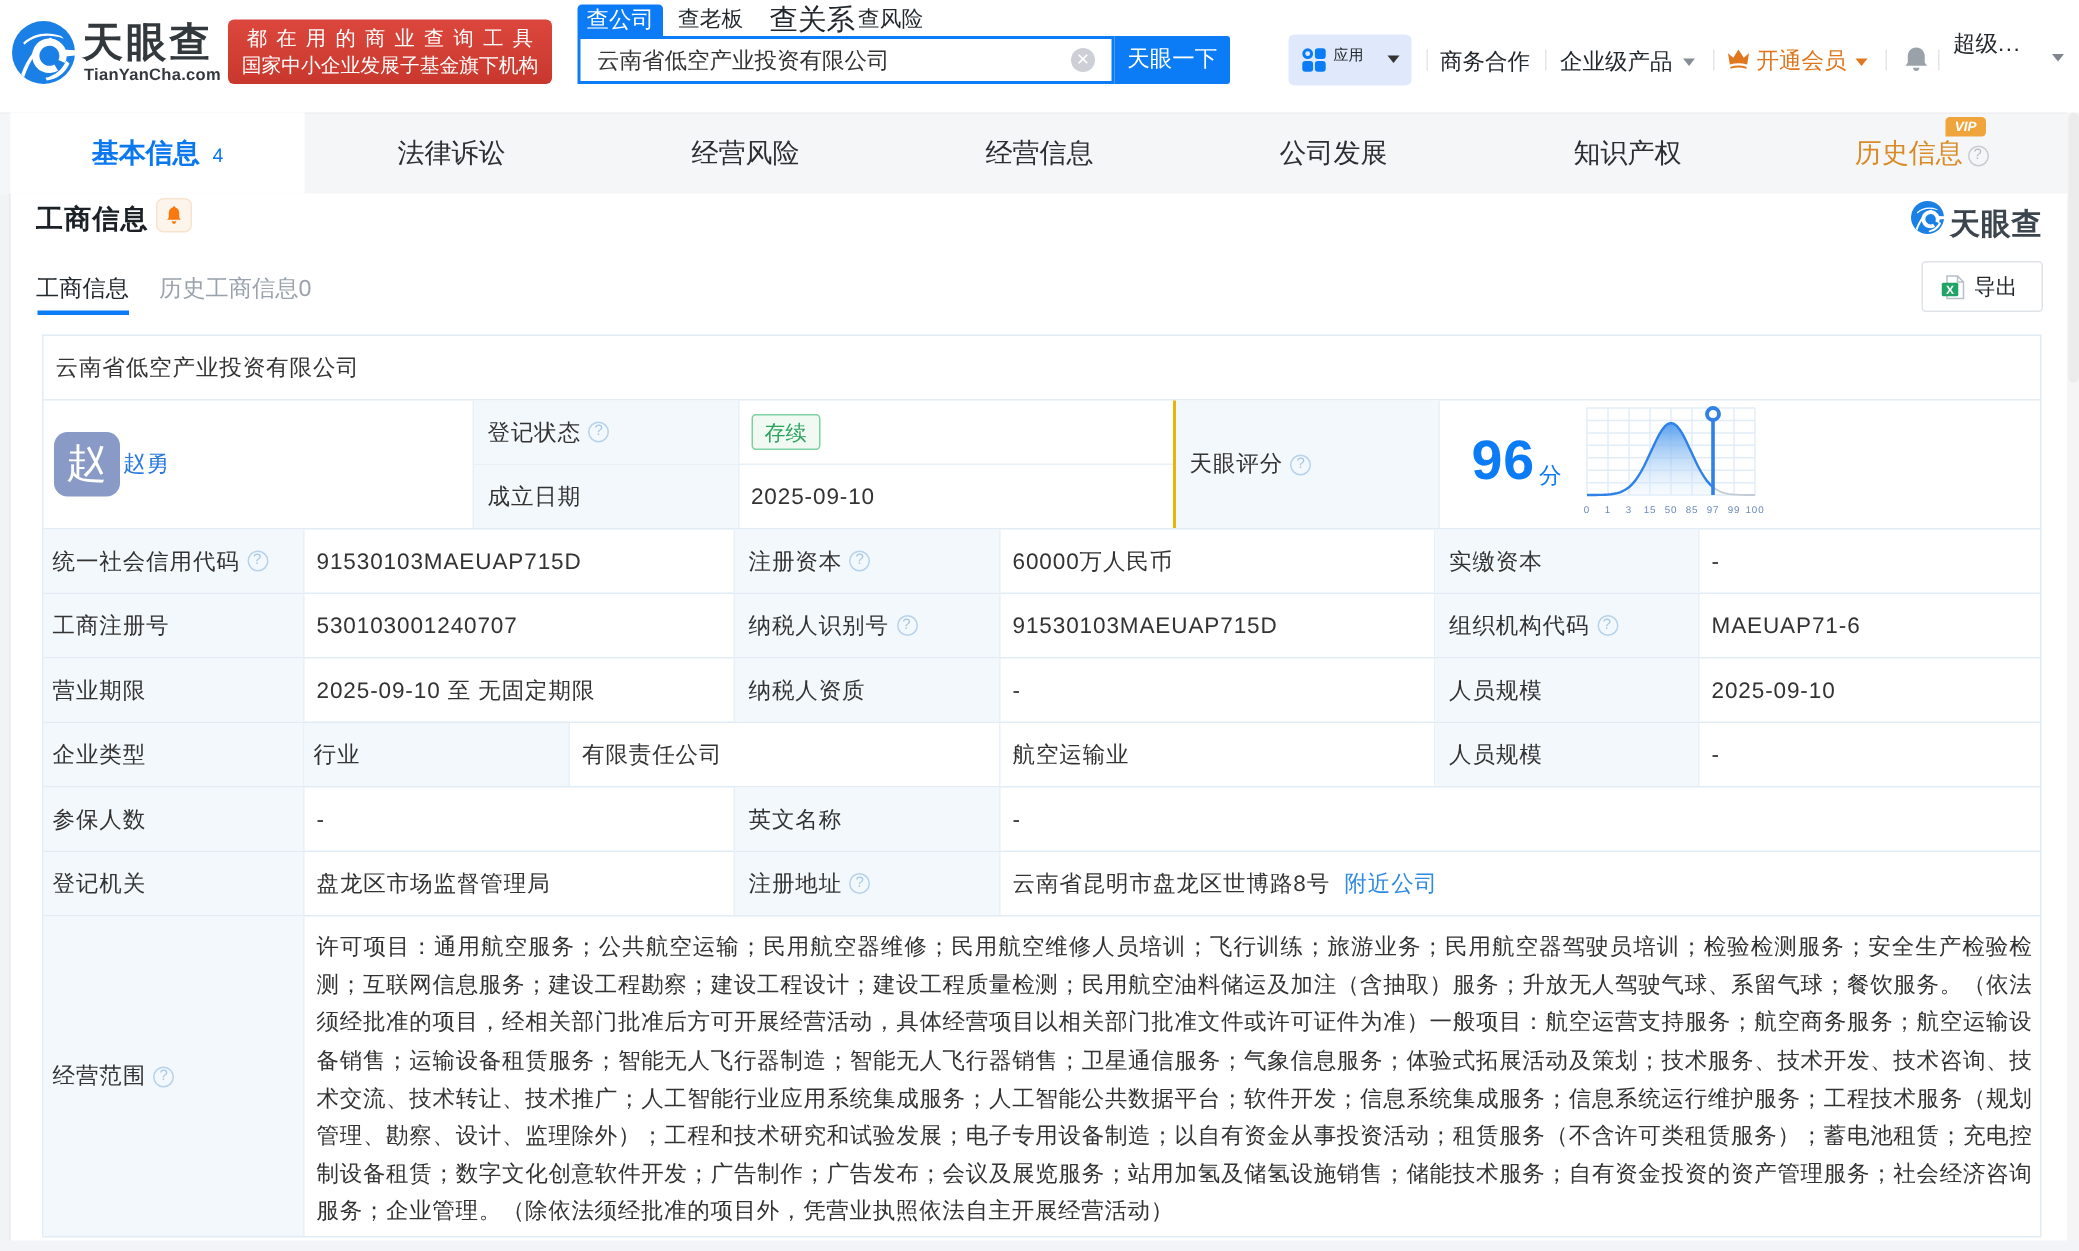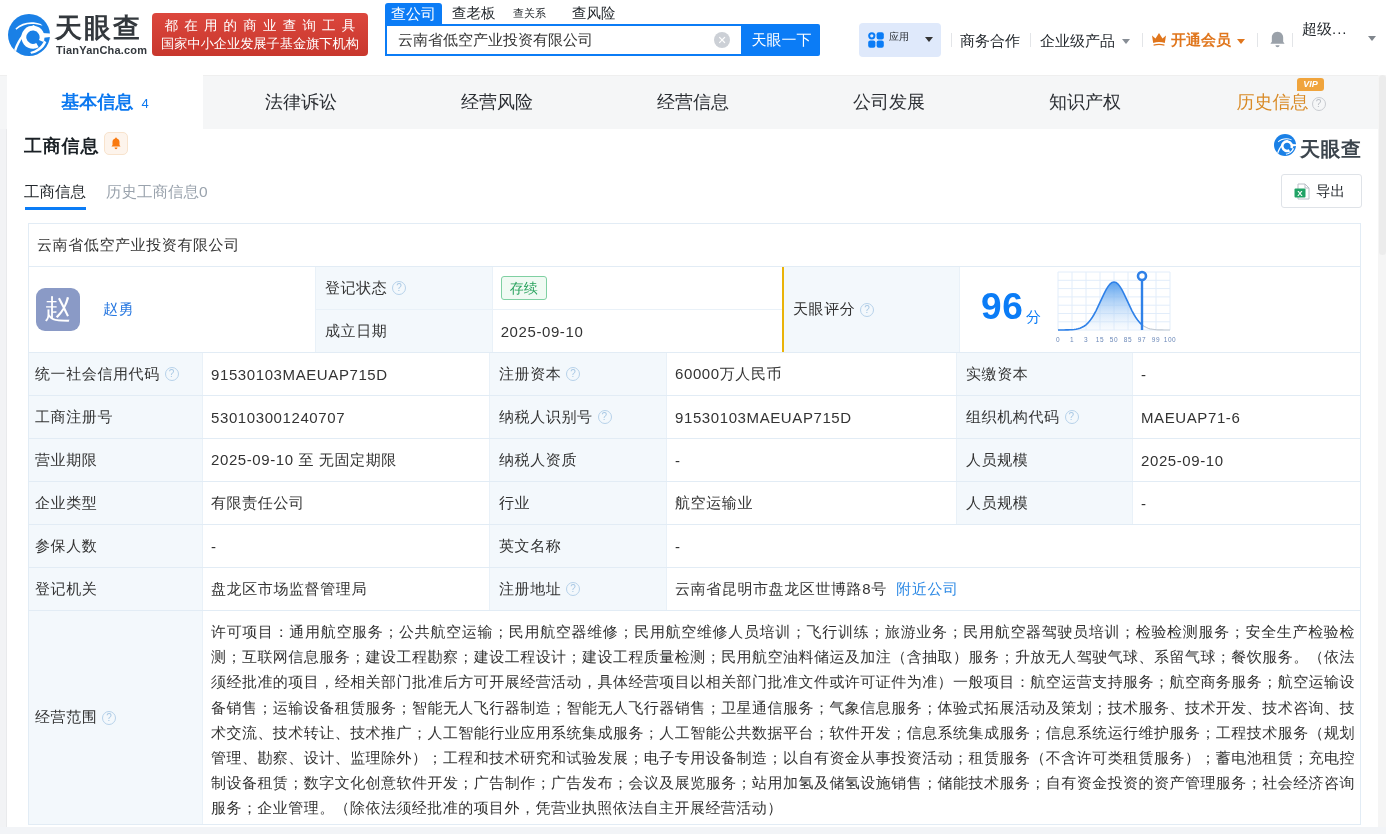--- a/index.html
+++ b/index.html
@@ -32,21 +32,21 @@
 <div class="abs" style="left:55px;top:13px;font-size:27px;font-weight:bold;color:#33383d;letter-spacing:2px;line-height:30px">天眼查</div>
 <div class="abs" style="left:56px;top:44px;font-size:11px;font-weight:bold;color:#33383d;letter-spacing:0.2px">TianYanCha.com</div>
 
 <div class="abs" style="left:152px;top:13px;width:216px;height:43px;background:linear-gradient(180deg,#dc473d,#c8372d);border-radius:4px;color:#fff;text-align:center;padding-top:3px">
   <div style="font-size:13.5px;letter-spacing:6.2px;line-height:19px;padding-left:6px">都在用的商业查询工具</div>
   <div style="font-size:13.2px;letter-spacing:0;line-height:18px">国家中小企业发展子基金旗下机构</div>
 </div>
 
 <div class="abs" style="left:385px;top:3px;width:57px;height:21px;background:#0b7cf6;border-radius:3px 3px 0 0;color:#fff;font-size:15px;text-align:center;line-height:21px">查公司</div>
 <div class="abs" style="left:452px;top:3px;font-size:14.5px;color:#23282d;line-height:21px">查老板</div>
-<div class="abs" style="left:513px;top:3px;font-size:11px;color:#23282d;line-height:21px">查关系</div>
+<div class="abs" style="left:513px;top:3px;font-size:19px;color:#23282d;line-height:21px">查关系</div>
 <div class="abs" style="left:572px;top:3px;font-size:14.5px;color:#23282d;line-height:21px">查风险</div>
 
 <div class="abs" style="left:385px;top:24px;width:358px;height:32px;border:2px solid #0b7cf6;background:#fff">
   <div class="abs" style="left:11px;top:5px;font-size:15px;color:#333">云南省低空产业投资有限公司</div>
   <div class="abs" style="left:327px;top:6px;width:16px;height:16px;border-radius:50%;background:#ccd0d6;color:#fff;font-size:11px;line-height:16px;text-align:center">✕</div>
 </div>
 <div class="abs" style="left:743px;top:24px;width:77px;height:32px;background:#0b7cf6;color:#fff;font-size:15px;text-align:center;line-height:32px;border-radius:0 2px 2px 0">天眼一下</div>
 
 <div class="abs" style="left:859px;top:23px;width:82px;height:34px;background:#dfe9fb;border-radius:4px">
   <svg class="abs" style="left:9px;top:9px" width="16" height="16" viewBox="0 0 16 16">
@@ -61,21 +61,21 @@
 </div>
 <div class="sep" style="left:951px"></div>
 <div class="abs" style="left:960px;top:32px;font-size:15px;color:#23282d">商务合作</div>
 <div class="sep" style="left:1030px"></div>
 <div class="abs" style="left:1040px;top:32px;font-size:15px;color:#23282d">企业级产品</div>
 <span class="caret abs" style="left:1122px;top:39px;border-top-color:#878d95"></span>
 <div class="sep" style="left:1142px"></div>
 <svg class="abs" style="left:1151px;top:32px" width="16" height="14" viewBox="0 0 16 14">
   <path d="M1,3.5 L4.5,6.5 L8,1 L11.5,6.5 L15,3.5 L13.8,11 Q8,9.2 2.2,11 Z M2.5,12.6 Q8,10.8 13.5,12.6 L13.3,13.8 Q8,12.2 2.7,13.8 Z" fill="#e0761d"></path>
 </svg>
-<div class="abs" style="left:1171px;top:31px;font-size:15px;font-weight:bold;color:#e0761d">开通会员</div>
+<div class="abs" style="left:1171px;top:31px;font-size:15px;font-weight:normal;color:#e0761d">开通会员</div>
 <span class="caret abs" style="left:1237px;top:39px;border-top-color:#e0761d"></span>
 <div class="sep" style="left:1257px"></div>
 <svg class="abs" style="left:1269px;top:30px" width="17" height="19" viewBox="0 0 24 26">
   <path d="M12,2 C7,2 4,6 4,10 L4,16 L2,19 L22,19 L20,16 L20,10 C20,6 17,2 12,2 Z" fill="#9aa1a9"></path>
   <path d="M9,21 L15,21 Q14.6,24 12,24 Q9.4,24 9,21 Z" fill="#9aa1a9"></path>
 </svg>
 <div class="sep" style="left:1292px"></div>
 <div class="abs" style="left:1302px;top:20px;font-size:15px;color:#23282d">超级<span style="letter-spacing:1px">...</span></div>
 <span class="caret abs" style="left:1368px;top:36px;border-top-color:#80868d"></span>
 
@@ -138,21 +138,21 @@
 .lab{background:#f3f8fc;padding-left:6px}.row .lab:nth-child(n+3){padding-left:9px}
 .c.last{border-right:none}
 </style>
 <div id="tbl">
   <div class="row" style="height:43px">
     <div class="c last" style="width:1157px">云南省低空产业投资有限公司</div>
   </div>
   <div class="row" style="height:86px">
     <div class="c" style="width:287px;padding-left:7px">
       <div style="width:44px;height:43px;background:#8a9ac6;border-radius:9px;color:#fff;font-size:27px;text-align:center;line-height:43px">赵</div>
-      <span style="color:#2878e0;margin-left:23px">赵勇</span>
+      <span style="color:#2878e0;margin-left:2px">赵勇</span>
     </div>
     <div style="width:468px;border-right:2px solid #eab308">
       <div style="display:flex;height:43px;border-bottom:1px solid #e9f1f8">
         <div class="c lab" style="width:177px;height:42px;padding-left:9px">登记状态<span class="q">?</span></div>
         <div class="c last" style="width:290px;height:42px">
           <span style="border:1px solid #7fd0a2;background:#f0faf3;color:#2aa35e;font-size:14px;letter-spacing:0;border-radius:3px;padding:1px 8px;line-height:20px">存续</span>
         </div>
       </div>
       <div style="display:flex;height:42px">
         <div class="c lab" style="width:177px;height:42px;padding-left:9px">成立日期</div>
@@ -225,22 +225,22 @@
   <div class="row" style="height:43px">
     <div class="c lab" style="width:174px">营业期限</div>
     <div class="c" style="width:287px">2025-09-10 至 无固定期限</div>
     <div class="c lab" style="width:177px">纳税人资质</div>
     <div class="c" style="width:290px">-</div>
     <div class="c lab" style="width:176px">人员规模</div>
     <div class="c last" style="width:227px">2025-09-10</div>
   </div>
   <div class="row" style="height:43px">
     <div class="c lab" style="width:174px">企业类型</div>
+    <div class="c lab" style="width:177px">行业</div>
     <div class="c" style="width:287px">有限责任公司</div>
-    <div class="c lab" style="width:177px">行业</div>
     <div class="c" style="width:290px">航空运输业</div>
     <div class="c lab" style="width:176px">人员规模</div>
     <div class="c last" style="width:227px">-</div>
   </div>
   <div class="row" style="height:43px">
     <div class="c lab" style="width:174px">参保人数</div>
     <div class="c" style="width:287px">-</div>
     <div class="c lab" style="width:177px">英文名称</div>
     <div class="c last" style="width:693px">-</div>
   </div>

